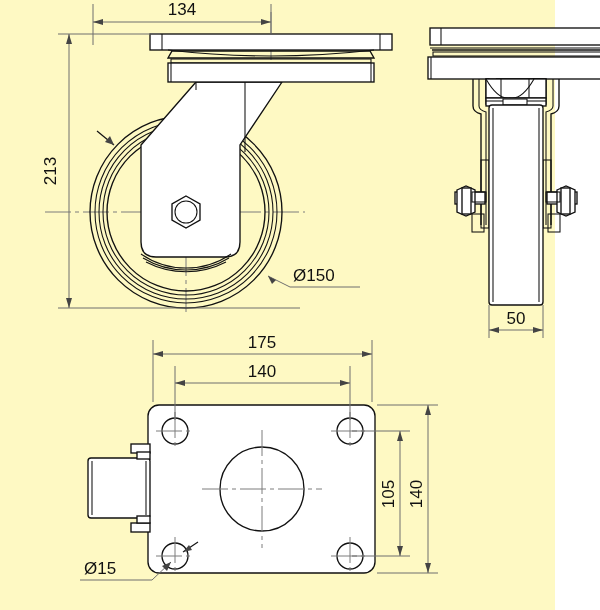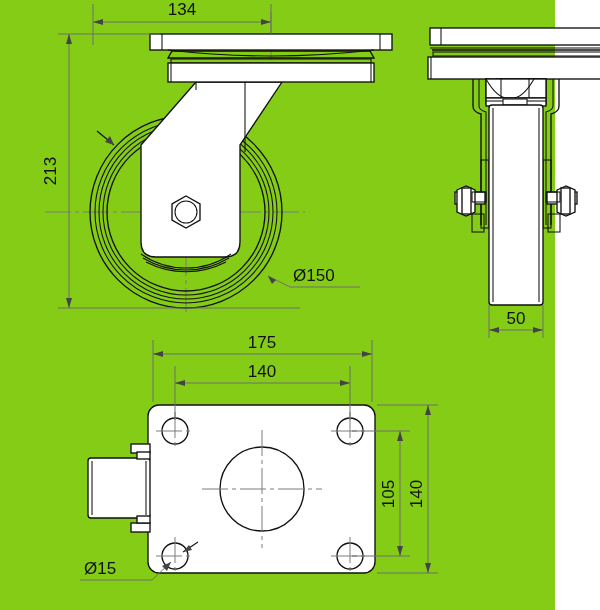--- a/index.html
+++ b/index.html
@@ -1,21 +1,21 @@
 <!DOCTYPE html>
 <html><head>
 <meta charset="utf-8">
 <style>
   html,body{margin:0;padding:0;background:#ffffff;}
   body{
     width:600px;height:610px;overflow:hidden;
     font-family:"Liberation Sans", sans-serif;
     color:#1a1a1a;
   }
-  #sheet{position:relative;width:555px;height:610px;background:#84cc16;}
+  #sheet{position:relative;width:555px;height:610px;background:#fef9c3;}
   svg{display:block;position:absolute;top:0;left:0;}
   .txt{font-family:"Liberation Sans", sans-serif;font-size:17px;fill:#111;}
   .obj{fill:none;stroke:#111;stroke-width:1.35;stroke-linejoin:miter;stroke-linecap:butt;}
   .objthin{fill:none;stroke:#111;stroke-width:1.05;}
   .objfill{fill:#ffffff;stroke:#111;stroke-width:1.35;}
   .dim{fill:none;stroke:#6f6f6f;stroke-width:1.0;}
   .dimarrow{fill:#444;stroke:none;}
   .center{fill:none;stroke:#7d7d7d;stroke-width:1.0;stroke-dasharray:26 4 4 4;}
   .leader{fill:none;stroke:#6f6f6f;stroke-width:1.0;}
   .lead2{fill:none;stroke:#111;stroke-width:1.2;}

